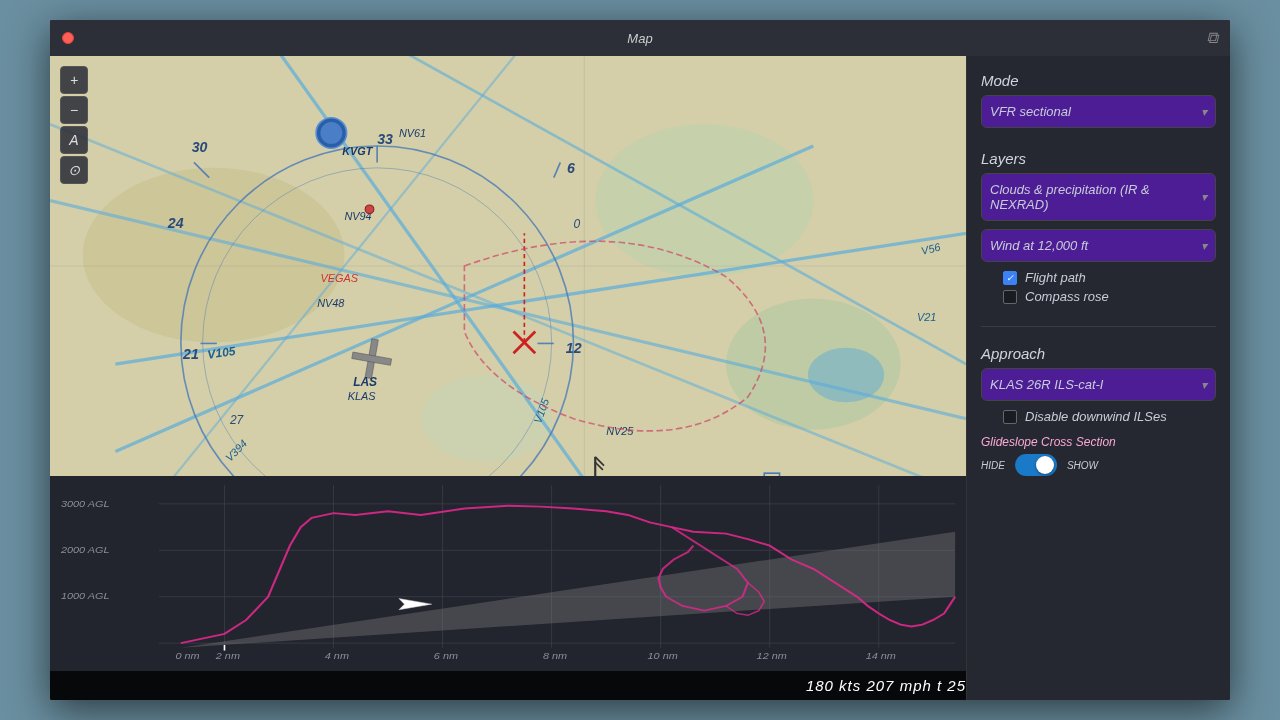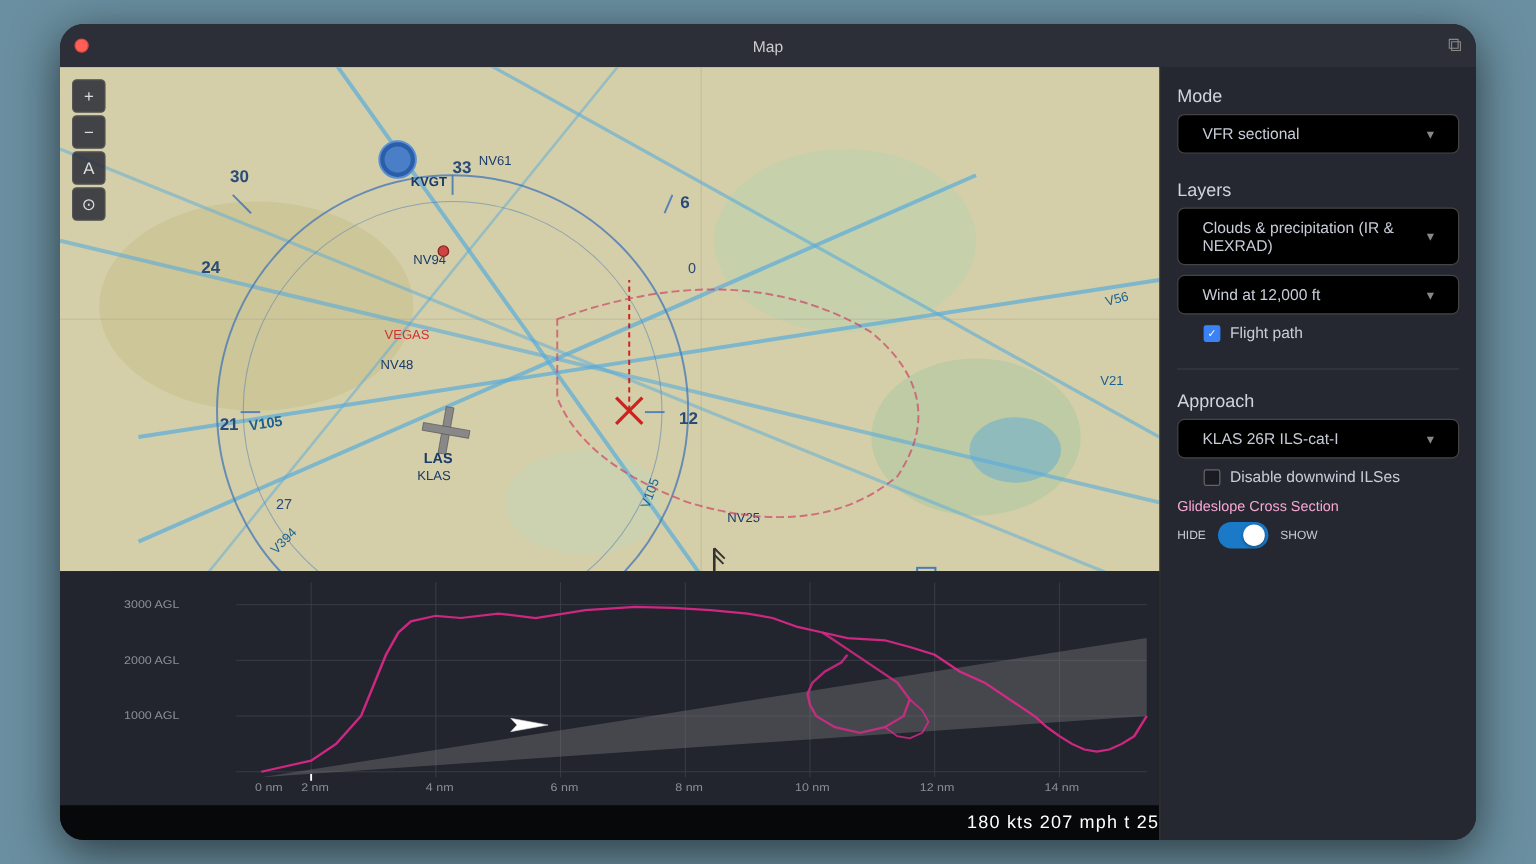--- a/index.html
+++ b/index.html
@@ -9,26 +9,27 @@
       overflow: hidden;
       background: #6a8fa0;
       font-family: -apple-system, BlinkMacSystemFont, 'Helvetica Neue', Arial, sans-serif;
     }
 
     
     .window {
       width: 1180px;
       height: 680px;
       background: #1e2028;
-      border-radius: 20px;
+      border-radius: 2px;
       position: absolute;
       top: 20px;
       left: 50px;
       overflow: hidden;
       box-shadow: 0 10px 40px rgba(0,0,0,0.6);
+      font-style: italic;
     }
 
     
     .titlebar {
       height: 36px;
       background: #2c2e38;
       display: flex;
       align-items: center;
       justify-content: center;
       position: relative;
@@ -114,21 +115,20 @@
       padding: 6px 0;
       letter-spacing: 1px;
     }
 
     
     .profile-area {
       flex: 1;
       background: #22252e;
       position: relative;
       overflow: hidden;
-      padding-left: 43px;
     }
 
     .profile-canvas {
       width: 100%;
       height: 100%;
     }
 
     
     .right-panel {
       width: 264px;
@@ -142,24 +142,24 @@
 
     .section-label {
       color: #d0d4de;
       font-size: 15px;
       font-weight: 500;
       margin-bottom: 6px;
     }
 
     
     .dropdown {
-      background: #000000;
+      background: #4c1d95;
       border: 1px solid #444;
       border-radius: 6px;
-      padding: 8px 20px;
+      padding: 8px 8px;
       display: flex;
       justify-content: space-between;
       align-items: center;
       cursor: pointer;
       color: #c8ccd8;
       font-size: 13px;
       margin-bottom: 8px;
     }
     .dropdown-arrow {
       color: #888;
@@ -456,20 +456,24 @@
           <span class="dropdown-arrow">▾</span>
         </div>
         <div class="dropdown">
           <span>Wind at 12,000 ft</span>
           <span class="dropdown-arrow">▾</span>
         </div>
         <div class="checkbox-row">
           <div class="checkbox checked"></div>
           <span class="checkbox-label">Flight path</span>
         </div>
+        <div class="checkbox-row">
+          <div class="checkbox"></div>
+          <span class="checkbox-label">Compass rose</span>
+        </div>
       </div>
 
       <hr class="section-divider">
 
       <div class="approach-section">
         <div class="section-label">Approach</div>
         <div class="dropdown">
           <span>KLAS 26R ILS-cat-I</span>
           <span class="dropdown-arrow">▾</span>
         </div>

